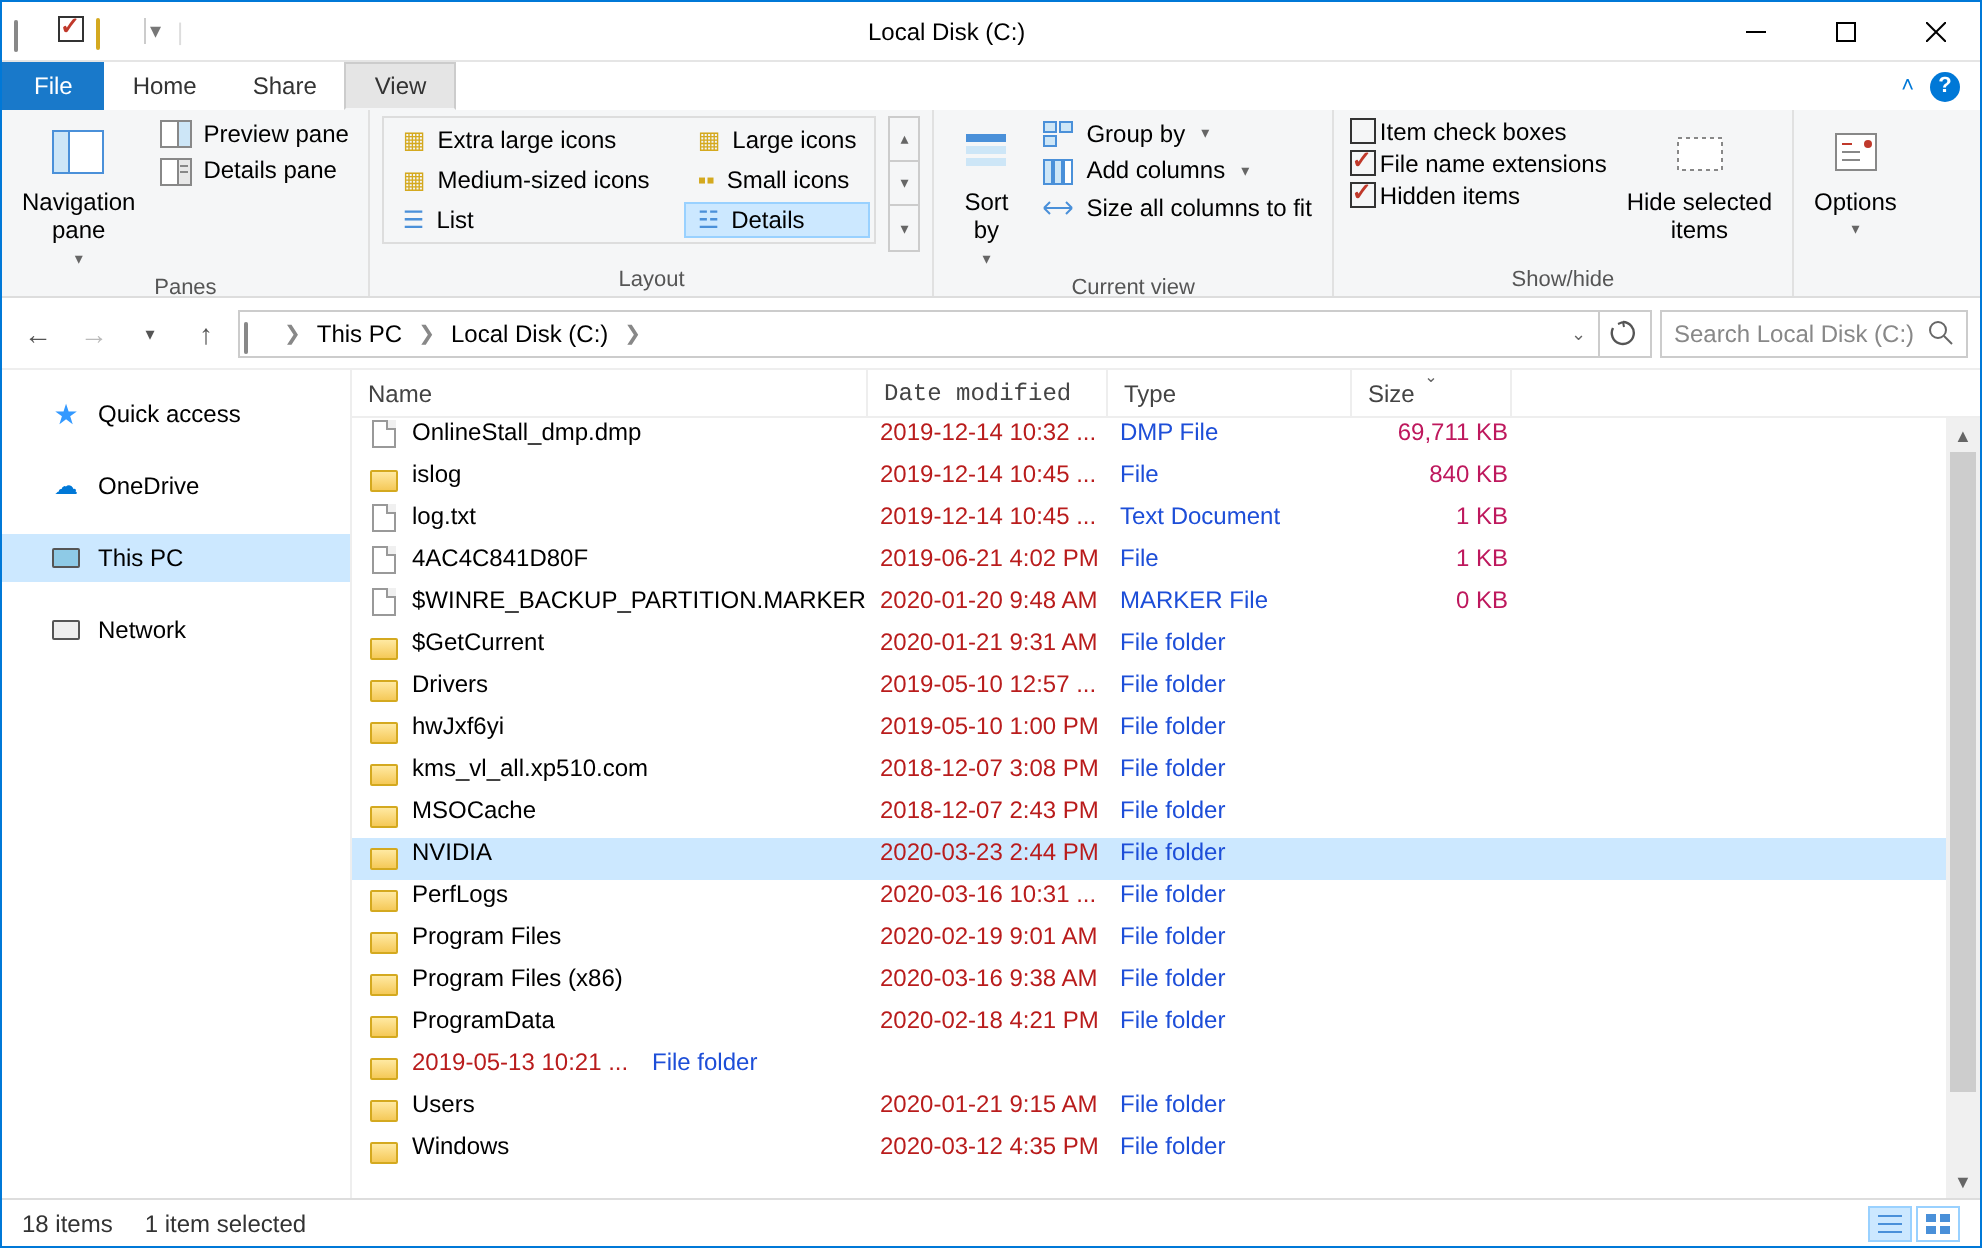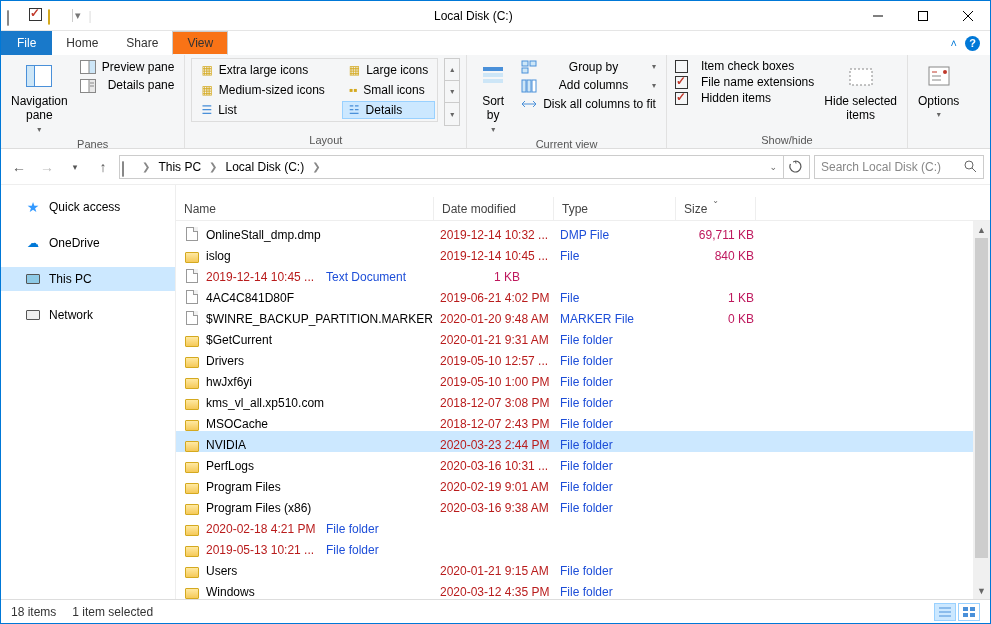--- a/index.html
+++ b/index.html
@@ -11,59 +11,59 @@
 .titlebar .winbtns div { width: 45px; height: 30px; display: flex; align-items: center; justify-content: center; }
 .icon-small { width: 16px; height: 16px; display: inline-block; }
 .folder-ico { background: linear-gradient(#ffe9a2, #f5c958); border: 1px solid #d4a91f; border-radius: 1px; width: 14px; height: 11px; position: relative; top: 2px; }
 .drive-ico { width: 14px; height: 10px; border: 1px solid #888; background: #ddd; border-radius: 1px; position: relative; top: 3px; }
 .check-empty { width: 13px; height: 13px; border: 1px solid #333; display: inline-block; }
 .check-checked { width: 13px; height: 13px; border: 1px solid #333; display: inline-block; position: relative; }
 .check-checked::after { content: '✓'; position: absolute; top: -3px; left: 0px; color: #c0392b; font-size: 12px; font-weight: bold; }
 .menubar { height: 24px; display: flex; align-items: stretch; background: #fff; }
 .menubar .file { background: #1979ca; color: #fff; padding: 4px 16px; display: flex; align-items: center; }
 .menubar .tab { padding: 4px 14px; display: flex; align-items: center; color: #333; }
-.menubar .tab.active { border: 1px solid #ccc; border-bottom: 1px solid #f5f6f7; background: #f97316; }
+.menubar .tab.active { border: 1px solid #ccc; border-bottom: 1px solid #f5f6f7; background: #e5e5e5; }
 .menubar .collapse { margin-left: auto; display: flex; align-items: center; gap: 8px; padding-right: 10px; }
 .ribbon { height: 94px; background: #f5f6f7; border-bottom: 1px solid #ddd; display: flex; }
 .ribbon-group { border-right: 1px solid #e1e1e1; padding: 3px 6px 0 6px; display: flex; flex-direction: column; }
 .ribbon-group .body { flex: 1; display: flex; align-items: flex-start; gap: 4px; }
 .ribbon-group .label { text-align: center; font-size: 11px; color: #555; padding: 2px 0; }
 .big-btn { display: flex; flex-direction: column; align-items: center; justify-content: center; padding: 2px 4px; text-align: center; line-height: 1.2; gap: 2px; }
 .big-btn .ico { width: 32px; height: 32px; display: flex; align-items: center; justify-content: center; }
-.small-btn { display: flex; align-items: center; gap: 6px; padding: 2px 4px; line-height: 1.2; white-space: nowrap; justify-content: space-between; }
+.small-btn { display: flex; align-items: center; gap: 6px; padding: 2px 4px; line-height: 1.2; white-space: nowrap; }
 .layout-grid { display: grid; grid-template-columns: auto auto; gap: 2px 10px; }
 .layout-item { display: flex; align-items: center; gap: 6px; padding: 1px 6px; white-space: nowrap; border: 1px solid transparent; }
 .layout-item.active { background: #cce8ff; border: 1px solid #99d1ff; }
 .layout-spinner { width: 16px; display: flex; flex-direction: column; border: 1px solid #ccc; margin-left: 2px; }
 .layout-spinner div { height: 22px; display: flex; align-items: center; justify-content: center; font-size: 8px; color: #666; border-bottom: 1px solid #ccc; }
 .layout-spinner div:last-child { border-bottom: none; }
-.checkrow { display: flex; align-items: center; gap: 13px; padding: 1px 2px; white-space: nowrap; }
+.checkrow { display: flex; align-items: flex-start; gap: 2px; padding: 1px 2px; white-space: nowrap; }
 .navbar { height: 36px; display: flex; align-items: center; padding: 4px 6px; gap: 4px; background: #fff; border-bottom: 1px solid #eee; }
 .nav-arrow { width: 24px; height: 24px; display: flex; align-items: center; justify-content: center; color: #555; font-size: 14px; }
 .nav-arrow.disabled { color: #bbb; }
 .addrbar { flex: 1; height: 24px; border: 1px solid #ccc; display: flex; align-items: center; padding: 0 2px; gap: 2px; }
 .addrbar .crumb { padding: 2px 4px; display: flex; align-items: center; gap: 4px; }
 .addrbar .sep { color: #888; font-size: 10px; padding: 0 2px; }
 .refresh-btn { width: 24px; height: 24px; border-left: 1px solid #ccc; display: flex; align-items: center; justify-content: center; margin-left: auto; }
-.searchbox { width: 170px; height: 24px; border: 1px solid #ccc; display: flex; align-items: center; padding: 0 6px; color: #888; }
+.searchbox { width: 154px; height: 24px; border: 1px solid #ccc; display: flex; align-items: center; padding: 0 6px; color: #888; }
 .searchbox .sicon { margin-left: auto; }
 .content { flex: 1; display: flex; overflow: hidden; }
 .nav-pane { width: 175px; border-right: 1px solid #eee; padding-top: 10px; }
 .nav-item { display: flex; align-items: center; gap: 8px; padding: 4px 8px 4px 24px; }
 .nav-item.selected { background: #cce8ff; }
 .nav-item .ico { width: 16px; height: 16px; display: flex; align-items: center; justify-content: center; }
-.file-area { flex: 1; position: relative; overflow: hidden; display: flex; flex-direction: column; margin-top: 12px;}
+.file-area { flex: 1; position: relative; overflow: hidden; display: flex; flex-direction: column;}
 .columns { display: flex; border-bottom: 1px solid #eee; height: 24px; align-items: stretch; }
 .columns .col { padding: 4px 8px; border-right: 1px solid #eee; color: #444; font-size: 12px; display: flex; align-items: center; position: relative;}
 .col-name { width: 258px; }
-.col-date { width: 120px; }
+.col-date { width: 120px; font-family: Liberation Mono, monospace; }
 .col-type { width: 122px; }
 .col-size { width: 80px; text-align: right; }
 .file-list { flex: 1; overflow-y: hidden; }
-.file-row { display: flex; align-items: flex-end; height: 21px; padding-left: 8px; }
+.file-row { display: flex; align-items: flex-start; height: 21px; padding-left: 8px; }
 .file-row.selected { background: #cce8ff; }
 .file-row .ico { width: 16px; height: 16px; margin-right: 6px; display: flex; align-items: center; justify-content: center; }
 .file-row .c-name { width: 234px; white-space: nowrap; overflow: hidden; text-overflow: ellipsis; }
 .file-row .c-date { width: 120px; color: #b91c1c; white-space: nowrap; overflow: hidden; text-overflow: ellipsis; }
 .file-row .c-type { width: 122px; color: #1d4ed8; white-space: nowrap; overflow: hidden; }
 .file-row .c-size { width: 72px; text-align: right; color: #be185d; }
 .scrollbar-v { position: absolute; right: 0; top: 24px; bottom: 0; width: 17px; background: #f0f0f0; display: flex; flex-direction: column; }
 .scrollbar-v .arrow { height: 17px; display: flex; align-items: center; justify-content: center; color: #666; font-size: 9px; }
 .scrollbar-v .thumb { background: #cdcdcd; margin: 0 2px; flex: 0 0 auto; height: 320px; }
 .statusbar { height: 24px; border-top: 1px solid #ddd; display: flex; align-items: center; padding: 0 10px; gap: 16px; font-size: 12px; color: #333; }
@@ -226,21 +226,21 @@
               <rect x="11" y="1" width="4" height="12" fill="#fff" stroke="#4a90d9"></rect>
             </svg>
             <span>Add columns</span>
             <span style="font-size:8px;color:#666;margin-left:2px;">▾</span>
           </div>
         <div class="small-btn">
             <svg width="16" height="14">
               <line x1="1" y1="7" x2="15" y2="7" stroke="#4a90d9"></line>
               <path d="M1 7 L4 4 M1 7 L4 10 M15 7 L12 4 M15 7 L12 10" stroke="#4a90d9" fill="none"></path>
             </svg>
-            <span>Disk all columns to fit</span>
+            <span>Size all columns to fit</span>
           </div>
       </div>
     </div>
     <div class="label">Current view</div>
   </div>
 
   <div class="ribbon-group">
     <div class="body">
       <div>
         <div class="checkrow">
@@ -375,20 +375,21 @@
           </span>
           <span class="c-name">islog</span>
           <span class="c-date">2019-12-14 10:45 ...</span>
           <span class="c-type">File</span>
           <span class="c-size">840 KB</span>
         </div>
         <div class="file-row">
           <span class="ico">
             <span class="file-ico"></span>
           </span>
+          <span class="c-name">log.txt</span>
           <span class="c-date">2019-12-14 10:45 ...</span>
           <span class="c-type">Text Document</span>
           <span class="c-size">1 KB</span>
         </div>
         <div class="file-row">
           <span class="ico">
             <span class="file-ico"></span>
           </span>
           <span class="c-name">4AC4C841D80F</span>
           <span class="c-date">2019-06-21 4:02 PM</span>
@@ -482,20 +483,21 @@
           </span>
           <span class="c-name">Program Files (x86)</span>
           <span class="c-date">2020-03-16 9:38 AM</span>
           <span class="c-type">File folder</span>
           <span class="c-size"></span>
         </div>
         <div class="file-row">
           <span class="ico">
             <span class="folder-ico"></span>
           </span>
+          <span class="c-name">ProgramData</span>
           <span class="c-date">2020-02-18 4:21 PM</span>
           <span class="c-type">File folder</span>
           <span class="c-size"></span>
         </div>
         <div class="file-row">
           <span class="ico">
             <span class="folder-ico"></span>
           </span>
           <span class="c-date">2019-05-13 10:21 ...</span>
           <span class="c-type">File folder</span>

